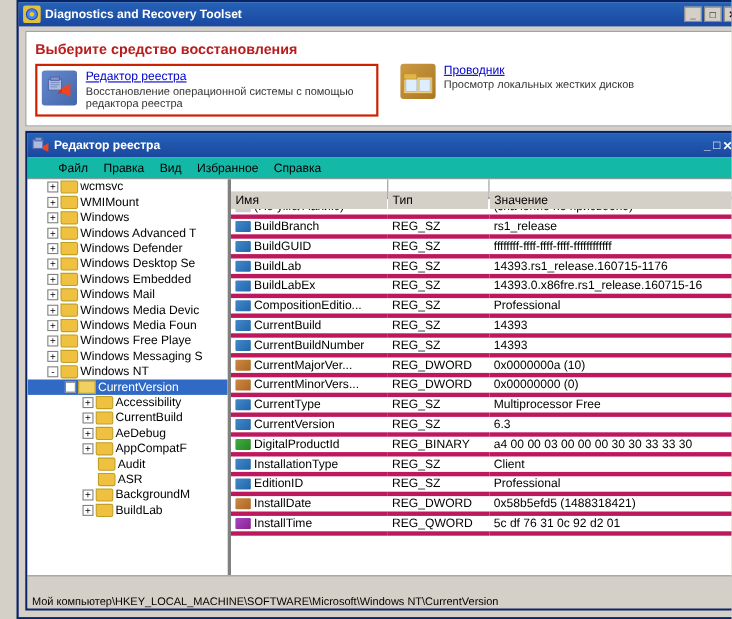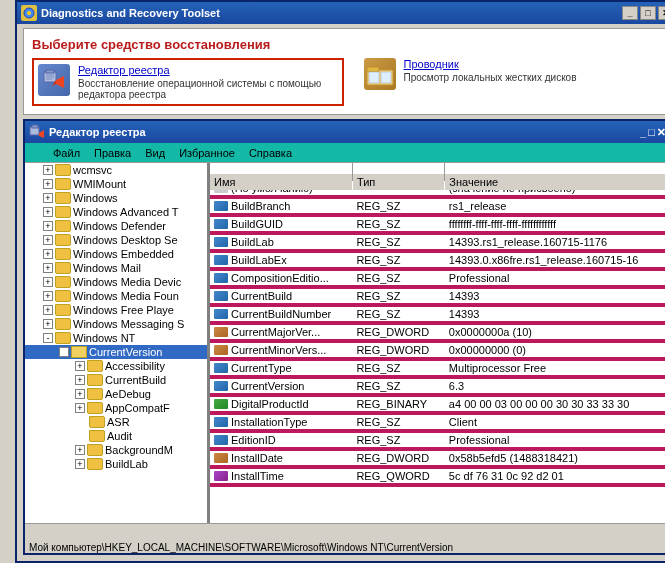--- a/index.html
+++ b/index.html
@@ -278,29 +278,29 @@
             <span class="tree-toggle">+</span>
             <span class="folder-icon"></span>
             <span>AppCompatF</span>
           </div>
           <div class="tree-item">
             <span class="tree-indent"></span>
             <span class="tree-indent"></span>
             <span class="tree-indent"></span>
             <span style="width: 14px; display: inline-block;"></span>
             <span class="folder-icon"></span>
+            <span>Audit</span>
+          </div>
+          <div class="tree-item">
+            <span class="tree-indent"></span>
+            <span class="tree-indent"></span>
+            <span class="tree-indent"></span>
+            <span style="width: 14px; display: inline-block;"></span>
+            <span class="folder-icon"></span>
             <span>ASR</span>
-          </div>
-          <div class="tree-item">
-            <span class="tree-indent"></span>
-            <span class="tree-indent"></span>
-            <span class="tree-indent"></span>
-            <span style="width: 14px; display: inline-block;"></span>
-            <span class="folder-icon"></span>
-            <span>Audit</span>
           </div>
           <div class="tree-item">
             <span class="tree-indent"></span>
             <span class="tree-indent"></span>
             <span class="tree-indent"></span>
             <span class="tree-toggle">+</span>
             <span class="folder-icon"></span>
             <span>BackgroundM</span>
           </div>
           <div class="tree-item">

